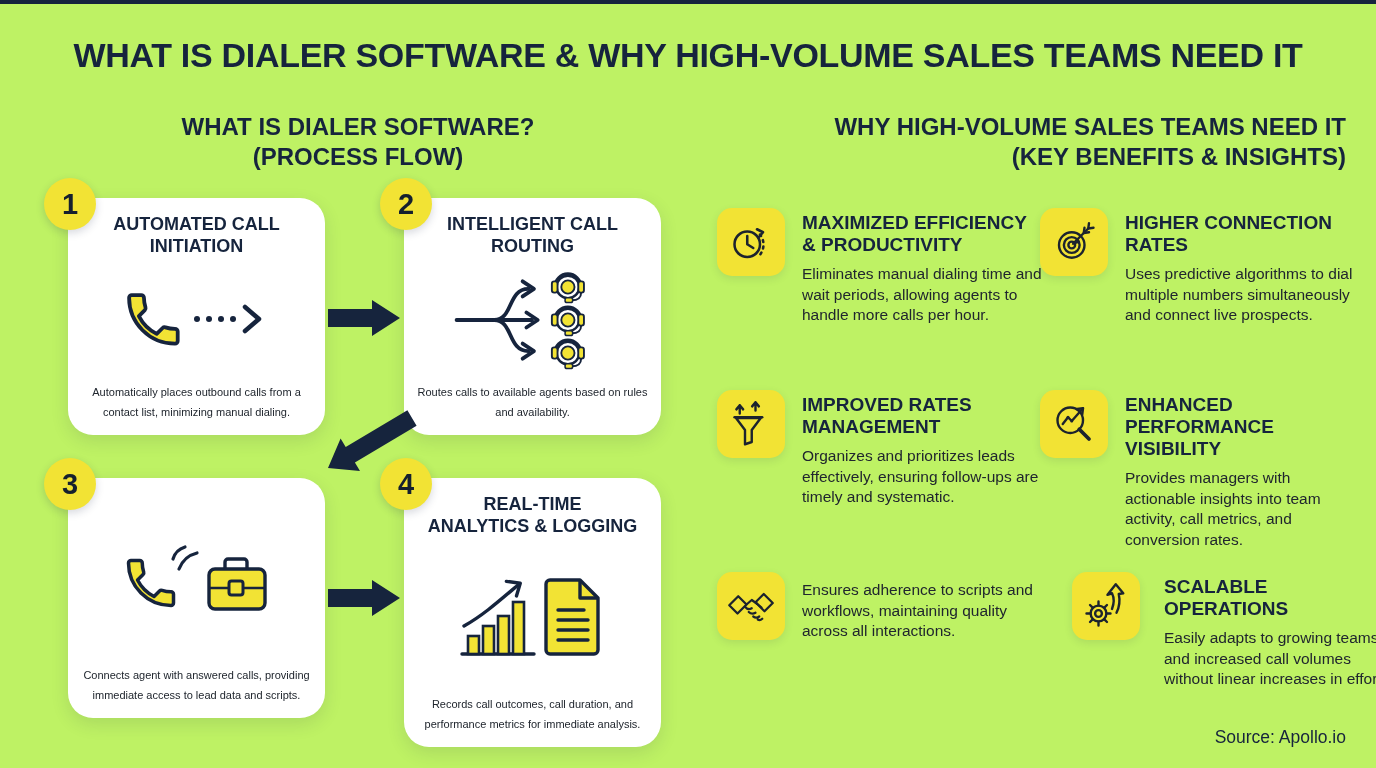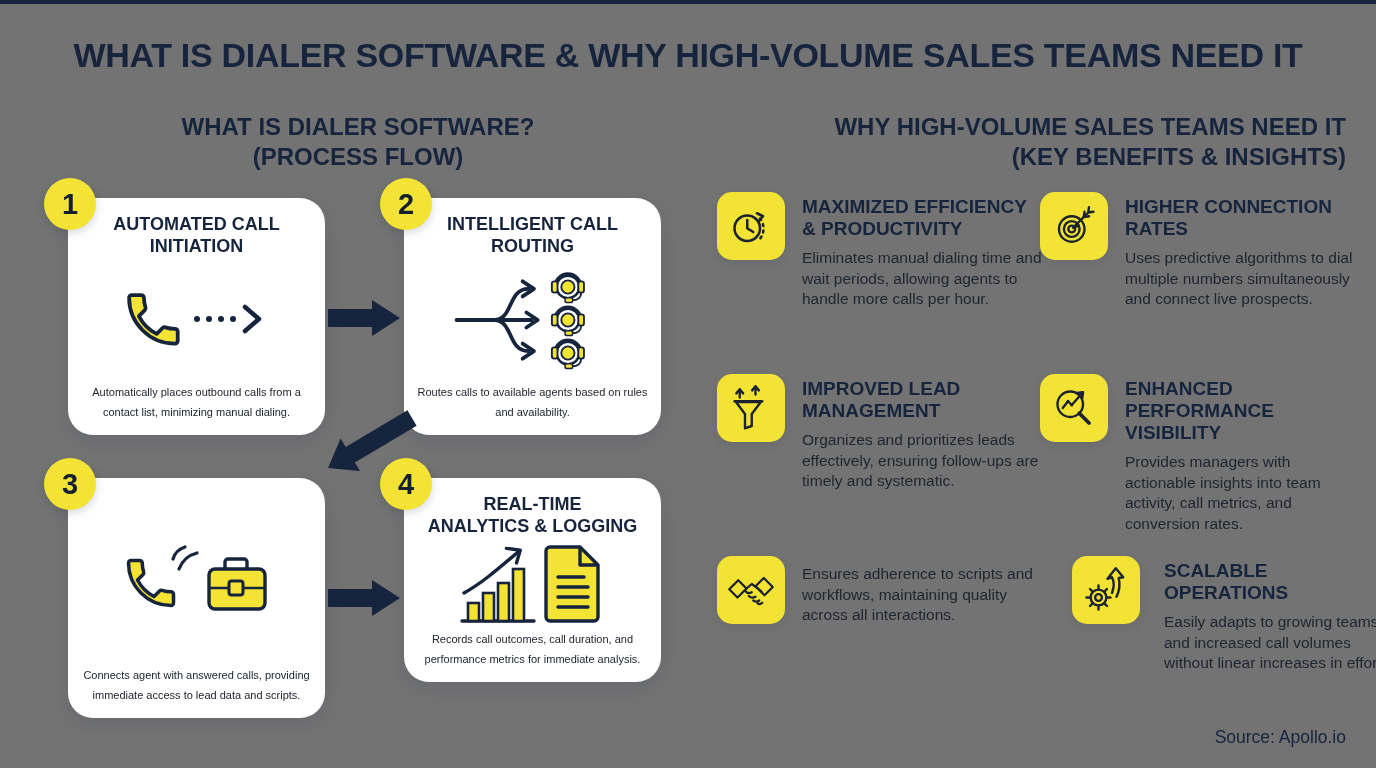--- a/index.html
+++ b/index.html
@@ -1,41 +1,41 @@
 <!DOCTYPE html>
 <html><head>
 <meta charset="utf-8">
 <style>
   html,body{margin:0;padding:0;background:#dfe3ea;}
-  .canvas{position:relative;width:1376px;height:768px;background:#737373;overflow:hidden;
+  .canvas{position:relative;width:1376px;height:768px;background:#bef264;overflow:hidden;
           font-family:"Liberation Sans",sans-serif;color:#1b2a49;}
   .topline{position:absolute;left:0;top:0;width:100%;height:4px;background:#16243d;}
   .main-title{position:absolute;left:0;top:36px;width:100%;text-align:center;
               font-size:34px;font-weight:800;letter-spacing:-.3px;color:#16243d;white-space:nowrap;}
   .col-head{position:absolute;text-align:center;font-size:24px;font-weight:800;line-height:30px;color:#16243d;}
   .col-head.left{left:88px;top:112px;width:540px;}
   .col-head.right{left:706px;top:112px;width:640px;text-align:right;}
   .card{position:absolute;width:257px;background:#ffffff;border-radius:25px;
         box-shadow:0 6px 18px rgba(25,38,70,.12);display:flex;flex-direction:column;
         align-items:center;justify-content:space-between;padding:15px 10px 13px;box-sizing:border-box;}
   .card.c1{left:68px;top:198px;height:237px;}
   .card.c2{left:404px;top:198px;height:237px;}
   .card.c3{left:68px;top:478px;height:240px;}
-  .card.c4{left:404px;top:478px;height:204px;}
+  .card.c4{left:404px;top:478px;height:269px;}
   .card-title{font-size:18px;font-weight:800;line-height:22px;text-align:center;color:#16243d;}
   .card-title span{display:block;}
   .card-icon{flex:1;display:flex;align-items:center;justify-content:center;}
   .card-desc{font-size:11px;line-height:20px;text-align:center;color:#20262e;max-width:238px;}
   .badge{position:absolute;width:52px;height:52px;border-radius:50%;background:#f2e334;
          display:flex;align-items:center;justify-content:center;font-size:29px;font-weight:800;
          color:#15202e;box-shadow:0 3px 8px rgba(25,38,70,.18);z-index:5;}
   .badge.b1{left:44px;top:178px;} .badge.b2{left:380px;top:178px;}
   .badge.b3{left:44px;top:458px;} .badge.b4{left:380px;top:458px;}
   .flow-arrow{position:absolute;z-index:2;}
-  .benefit{position:absolute;width:332px;display:flex;align-items:flex-start;gap:17px;}
+  .benefit{position:absolute;width:332px;display:flex;align-items:flex-start;gap:17px;margin-top:16px;}
   .benefit .iconbox{width:68px;height:68px;border-radius:15px;background:#f2e334;flex:0 0 68px;
          display:flex;align-items:center;justify-content:center;box-shadow:0 3px 8px rgba(25,38,70,.10);}
   .benefit .btext{width:240px;}
   .benefit .btitle{font-size:19px;font-weight:800;line-height:22px;color:#16243d;margin-top:4px;}
   .benefit .btitle span{display:block;}
   .benefit .bdesc{font-size:15.5px;line-height:20.5px;color:#20262e;margin-top:8px;}
   .bp1{left:717px;top:192px;} .bp2{left:1040px;top:192px;}
   .bp3{left:717px;top:374px;} .bp4{left:1040px;top:374px;}
   .bp5{left:717px;top:556px;} .bp6{left:1072px;top:556px;justify-content:space-between;}
   .source{position:absolute;right:30px;top:727px;font-size:17.5px;color:#16243d;}
@@ -229,21 +229,21 @@
     <div class="iconbox">
       <svg width="48" height="48" viewBox="0 0 64 64" fill="none" stroke="#1c232e" stroke-width="3.2" stroke-linecap="round" stroke-linejoin="round">
         <path d="M17,18 V7 M17,7 l-4.5,5.5 M17,7 l4.5,5.5"></path>
         <path d="M38,14 V3 M38,3 l-4.5,5.5 M38,3 l4.5,5.5"></path>
         <path d="M10,23 H47"></path>
         <path d="M12,24 L45,24 L33,40 V56 L24,59 V40 Z"></path>
       </svg>
     </div>
     <div class="btext">
       <div class="btitle">
-        <span>IMPROVED LEAD</span>
+        <span>IMPROVED RATES</span>
         <span>MANAGEMENT</span>
       </div>
       <div class="bdesc">Organizes and prioritizes leads effectively, ensuring follow-ups are timely and systematic.</div>
     </div>
   </div>
 
   <div class="benefit bp4">
     <div class="iconbox">
       <svg width="48" height="48" viewBox="0 0 64 64" fill="none" stroke="#1c232e" stroke-width="3.2" stroke-linecap="round" stroke-linejoin="round">
         <circle cx="27" cy="27" r="17"></circle>

